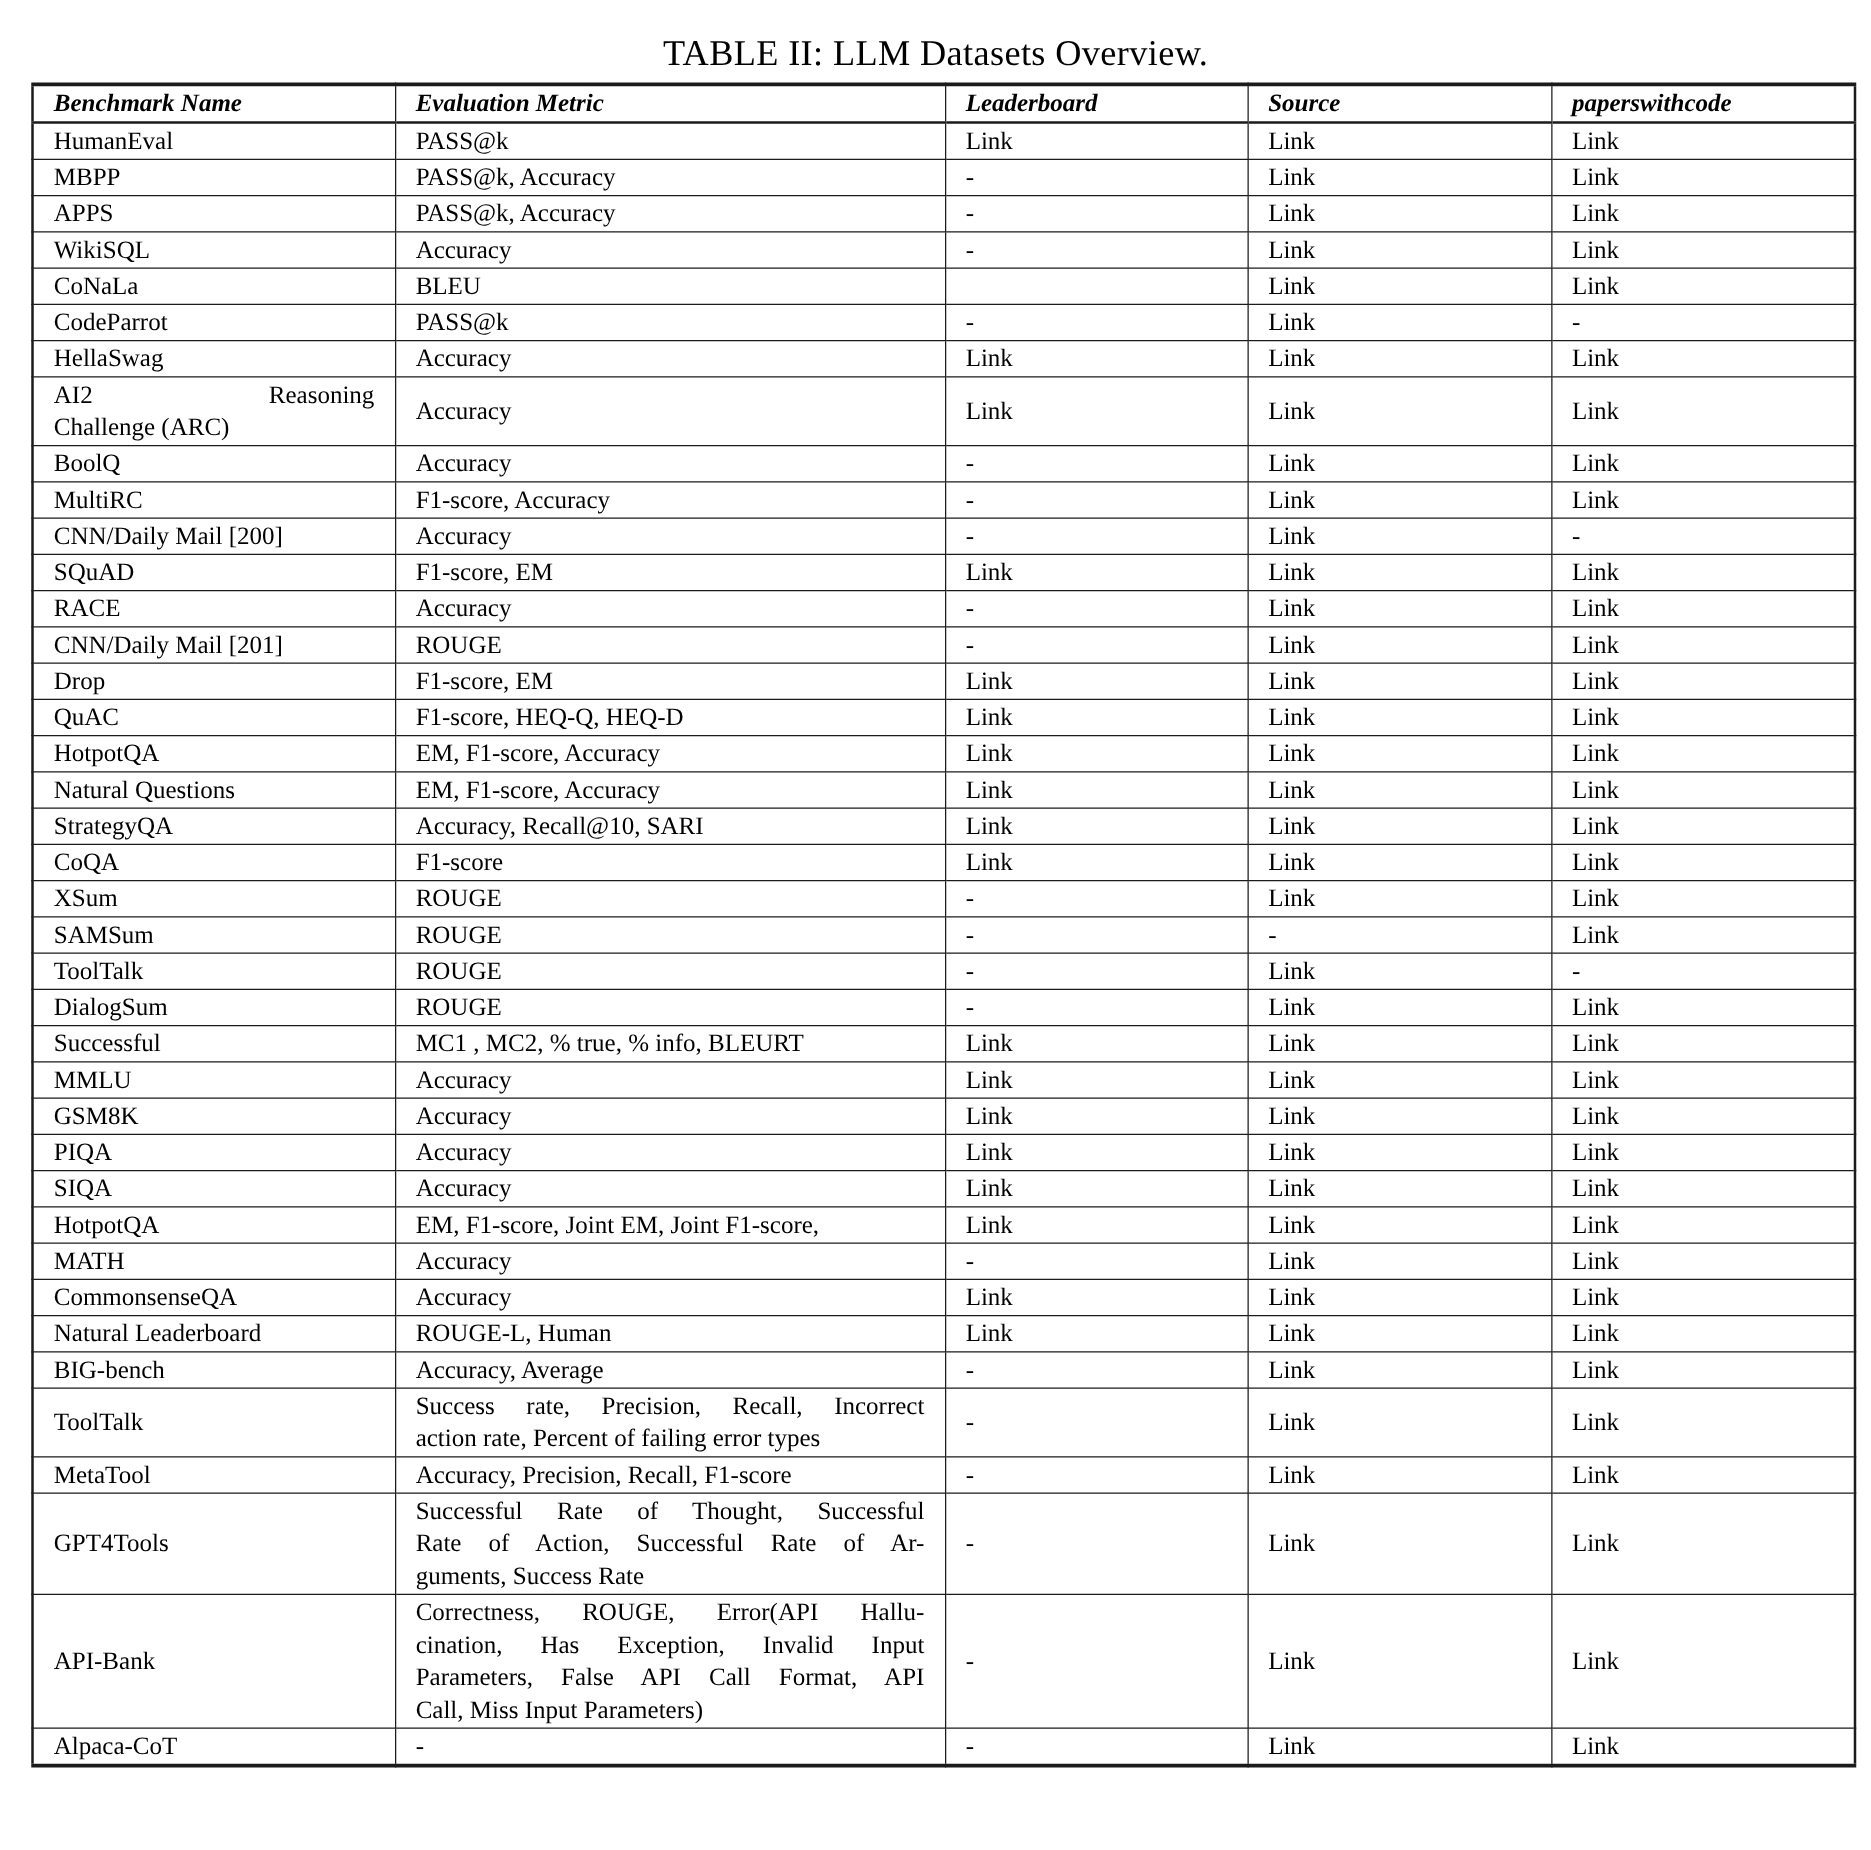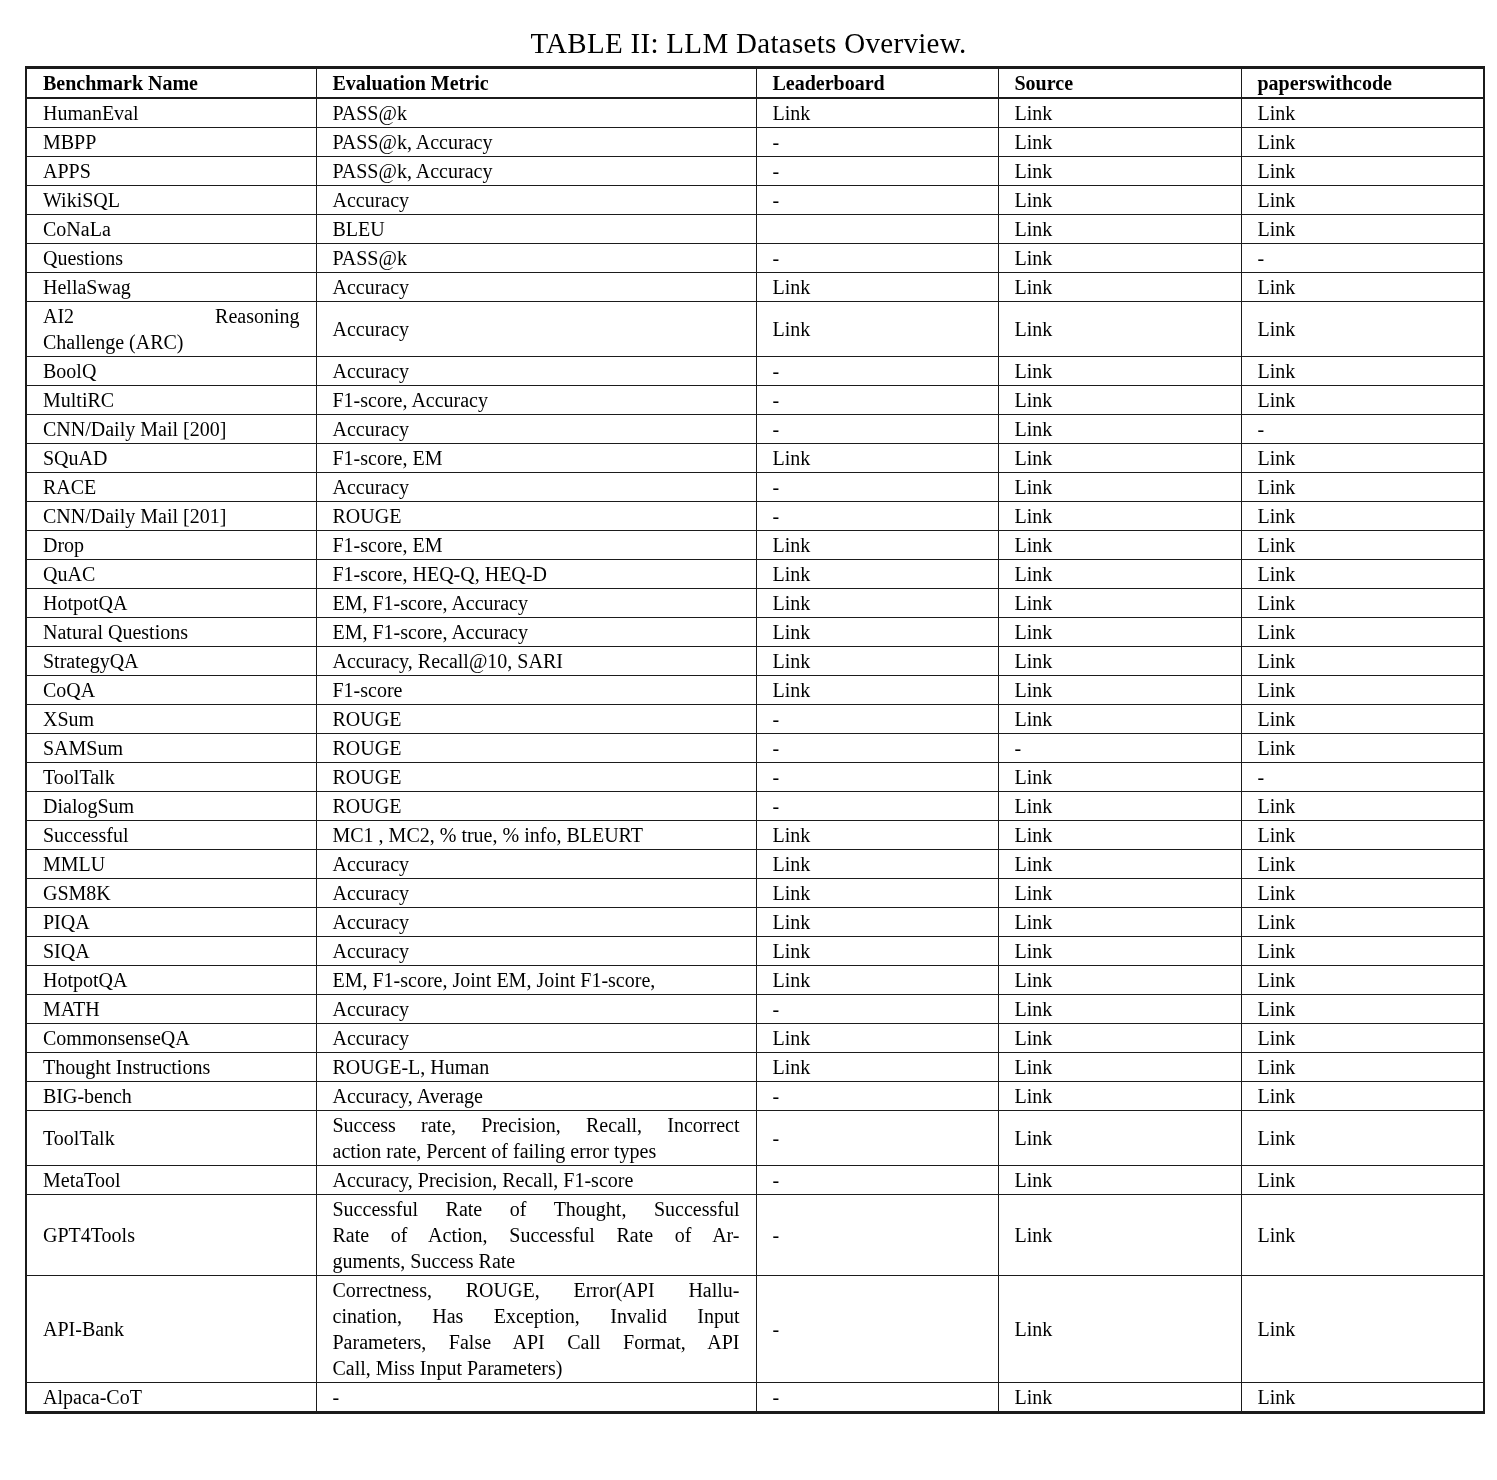--- a/index.html
+++ b/index.html
@@ -34,20 +34,21 @@
     padding: 1px 16px;
     font-size: 20px;
     line-height: 26px;
     text-align: left;
     vertical-align: middle;
     overflow: hidden;
   }
   thead th {
     font-weight: bold;
     border-bottom: 2.5px solid #1b1b1b;
+    font-style: italic;
   }
   td .line { display: block; }
   td .line.just {
     text-align: justify;
     text-align-last: justify;
   }
 </style>
 </head>
 <body>
 
@@ -100,21 +101,21 @@
         <td>Link</td>
       </tr>
       <tr>
         <td>CoNaLa</td>
         <td>BLEU</td>
         <td></td>
         <td>Link</td>
         <td>Link</td>
       </tr>
       <tr>
-        <td>Questions</td>
+        <td>CodeParrot</td>
         <td>PASS@k</td>
         <td>-</td>
         <td>Link</td>
         <td>-</td>
       </tr>
       <tr>
         <td>HellaSwag</td>
         <td>Accuracy</td>
         <td>Link</td>
         <td>Link</td>
@@ -292,21 +293,21 @@
         <td>Link</td>
       </tr>
       <tr>
         <td>CommonsenseQA</td>
         <td>Accuracy</td>
         <td>Link</td>
         <td>Link</td>
         <td>Link</td>
       </tr>
       <tr>
-        <td>Thought Instructions</td>
+        <td>Natural Leaderboard</td>
         <td>ROUGE-L, Human</td>
         <td>Link</td>
         <td>Link</td>
         <td>Link</td>
       </tr>
       <tr>
         <td>BIG-bench</td>
         <td>Accuracy, Average</td>
         <td>-</td>
         <td>Link</td>

